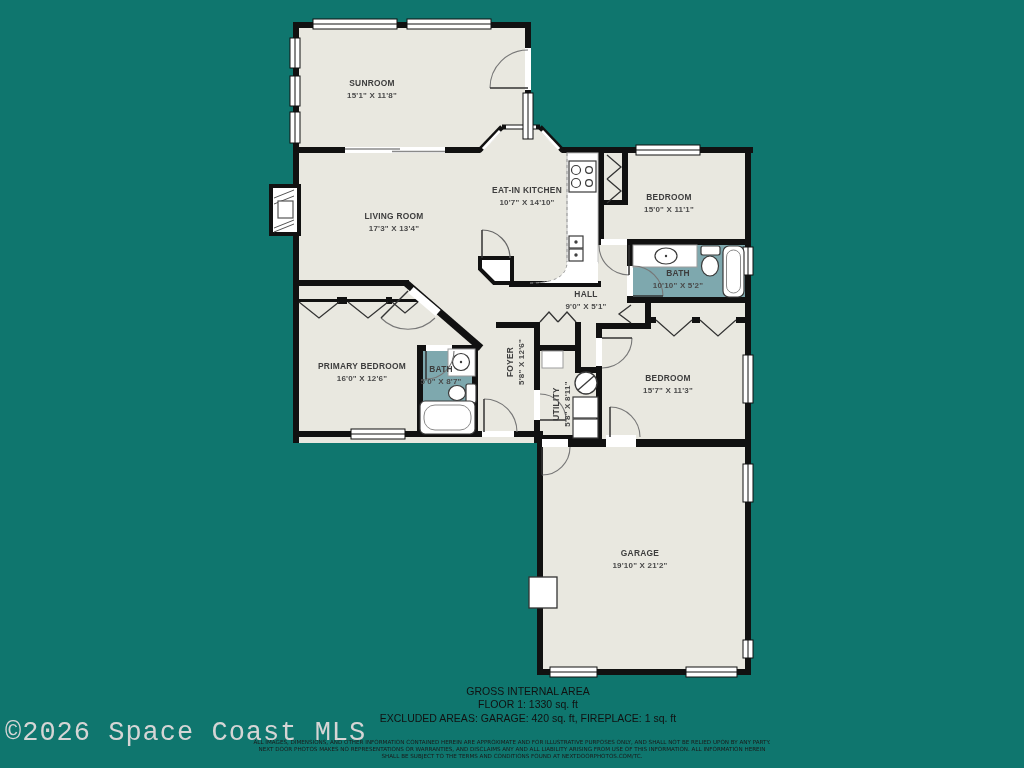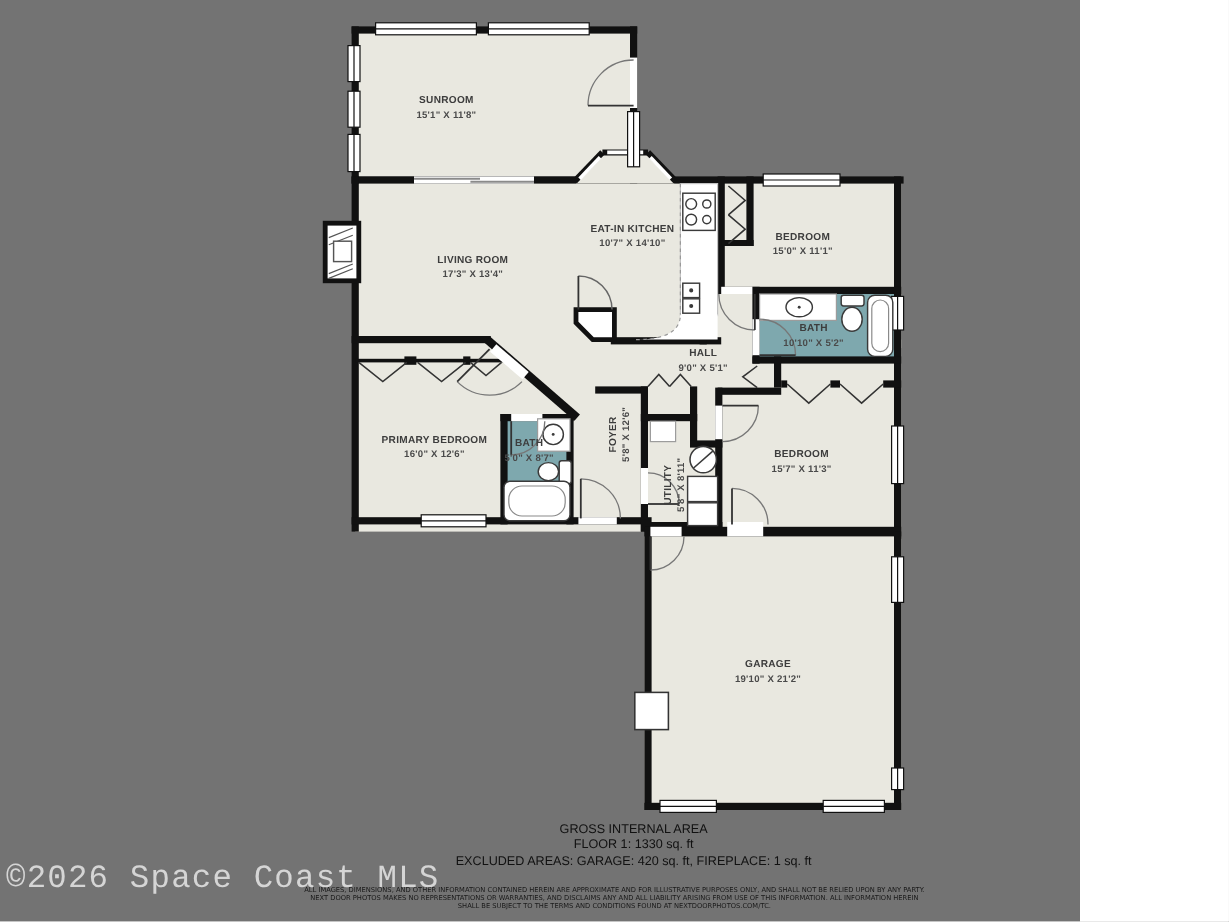--- a/index.html
+++ b/index.html
@@ -1,16 +1,16 @@
 <!DOCTYPE html>
 <html><head>
 <meta charset="utf-8">
 <style>
   html,body{margin:0;padding:0;background:#fff;}
-  .canvas{position:relative;width:900px;height:768px;background:#737373;overflow:hidden;
+  .canvas{position:relative;width:1024px;height:768px;background:#0f766e;overflow:hidden;
           font-family:"Liberation Sans",sans-serif;}
   svg{position:absolute;left:0;top:0;}
   .room-name{font-family:"Liberation Sans",sans-serif;font-size:8.4px;font-weight:700;fill:#3d3d3d;letter-spacing:.25px;}
   .room-dims{font-family:"Liberation Sans",sans-serif;font-size:8px;font-weight:600;fill:#4a4a4a;letter-spacing:.2px;}
   .summary{position:absolute;left:16px;top:685px;width:1024px;text-align:center;color:#111;
            font-family:Liberation Sans, sans-serif;font-size:10.5px;line-height:13.4px;}
   .disclaimer{position:absolute;left:0;top:739px;width:1024px;text-align:center;color:#1a1a1a;
               font-family:"DejaVu Sans",sans-serif;font-size:5.6px;line-height:7px;}
   .watermark{position:absolute;left:5px;top:718px;color:#d5d5d5;font-family:Liberation Mono, monospace;
              font-size:27px;letter-spacing:1px;white-space:nowrap;}

